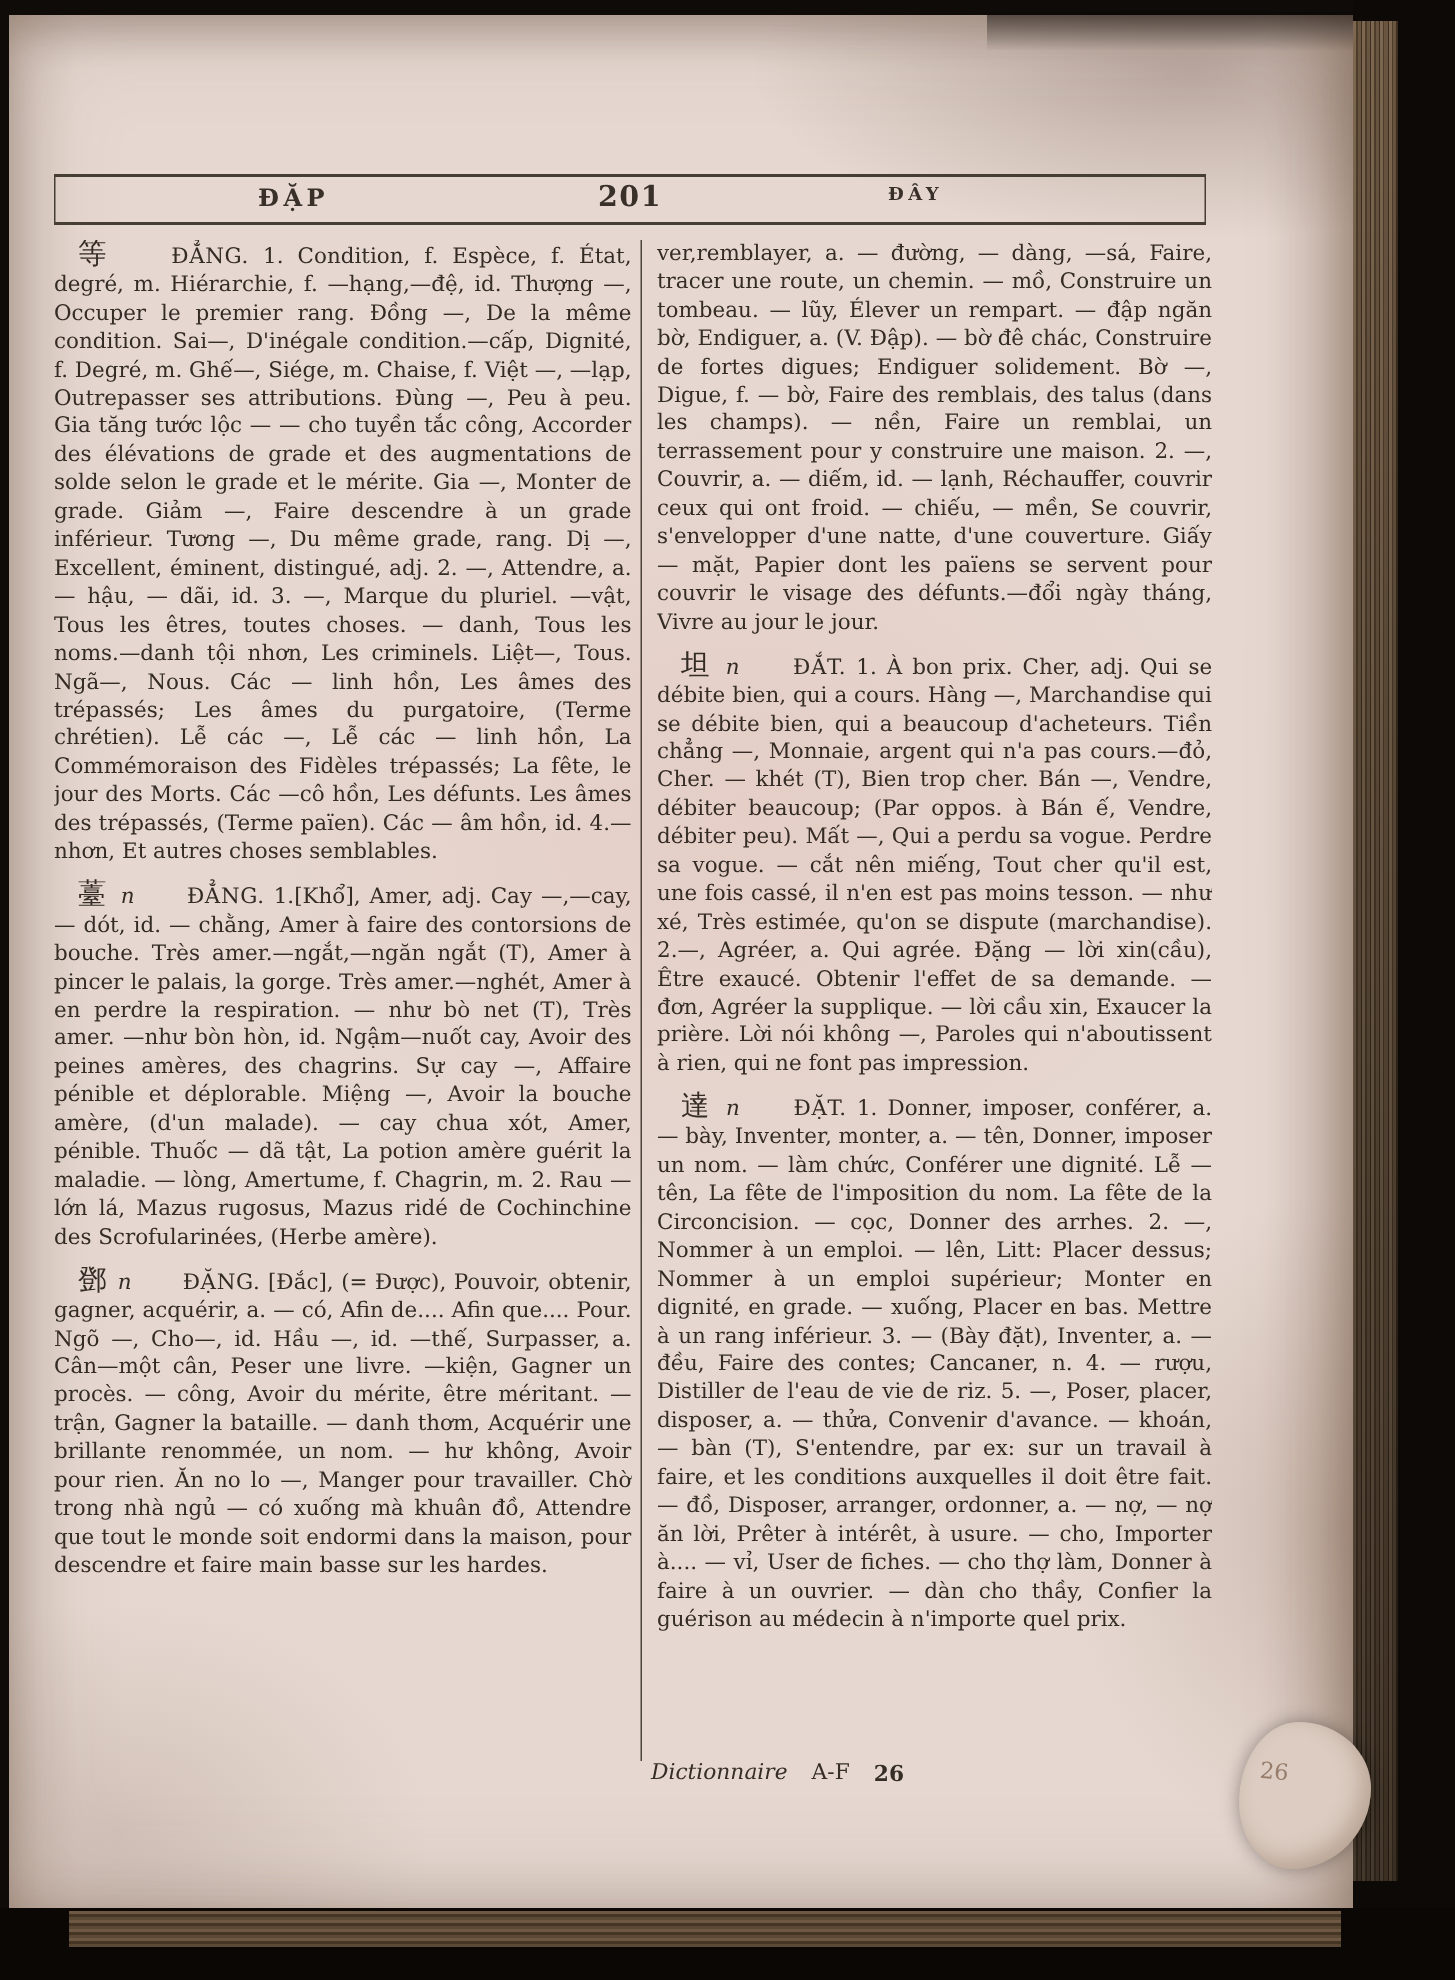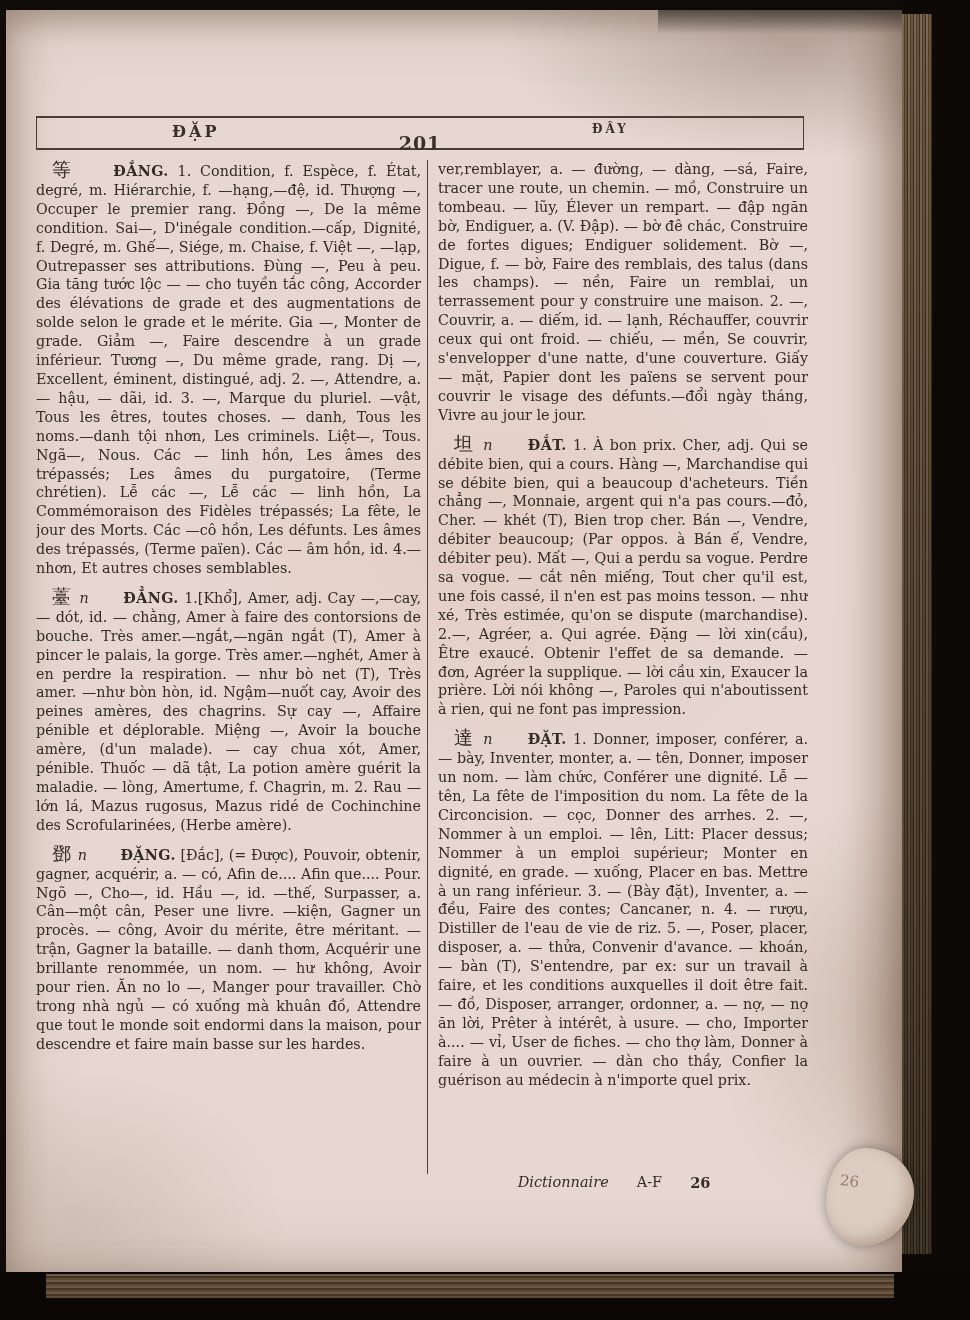--- a/index.html
+++ b/index.html
@@ -25,44 +25,44 @@
   }
 
   
   .running-header{
     position:absolute;left:30px;top:106px;width:766px;height:30px;
     border-top:2px solid #463d33;border-bottom:2px solid #463d33;
     border-left:1px solid #463d33;border-right:1px solid #463d33;
   }
   .hw{position:absolute;top:4px;font-weight:bold;color:#39302a;white-space:nowrap;}
   .hw.left{left:135px;font-size:16px;letter-spacing:3px;}
-  .hw.center{left:50%;transform:translateX(-50%);font-size:19px;letter-spacing:1px;top:14px;}
+  .hw.center{left:50%;transform:translateX(-50%);font-size:19px;letter-spacing:1px;top:2px;}
   .hw.right{left:555px;font-size:12px;letter-spacing:3px;}
 
   
   .col{
     position:absolute;top:150px;height:1010px;overflow:hidden;
     font-size:14.3px;line-height:18.9px;text-align:justify;
   }
   .col-left{left:30px;width:385px;}
   .col-right{left:432px;width:370px;}
   .divider{position:absolute;left:421px;top:150px;width:1px;height:1014px;background:#4c4238;}
 
   .entry{margin:0;text-indent:16px;}
   .entry + .entry{margin-top:9px;}
   .entry.cont{text-indent:0;}
   .entry span:empty{display:none;}
   .hanzi{font-size:19px;line-height:1;letter-spacing:1px;}
   .pfx{font-style:italic;padding:0 1px;}
-  .head{font-weight:bold;letter-spacing:0.4px;margin-left:28px;}
+  .head{font-weight:normal;letter-spacing:0.4px;margin-left:28px;}
 
   
   .footer{
     position:absolute;left:428px;top:1164px;width:360px;
-    display:flex;justify-content:center;gap:28px;
+    display:flex;justify-content:flex-start;gap:16px;
     font-size:14.5px;color:#352d26;
   }
   .f-title{font-style:italic;}
   .f-sig{font-weight:bold;}
 
   
   .fore-edge{position:absolute;top:0;right:0;width:68px;height:1320px;background:#0c0906;}
   .fore-edge .stack{
     position:absolute;left:0;top:14px;width:30px;height:1240px;
     background:

